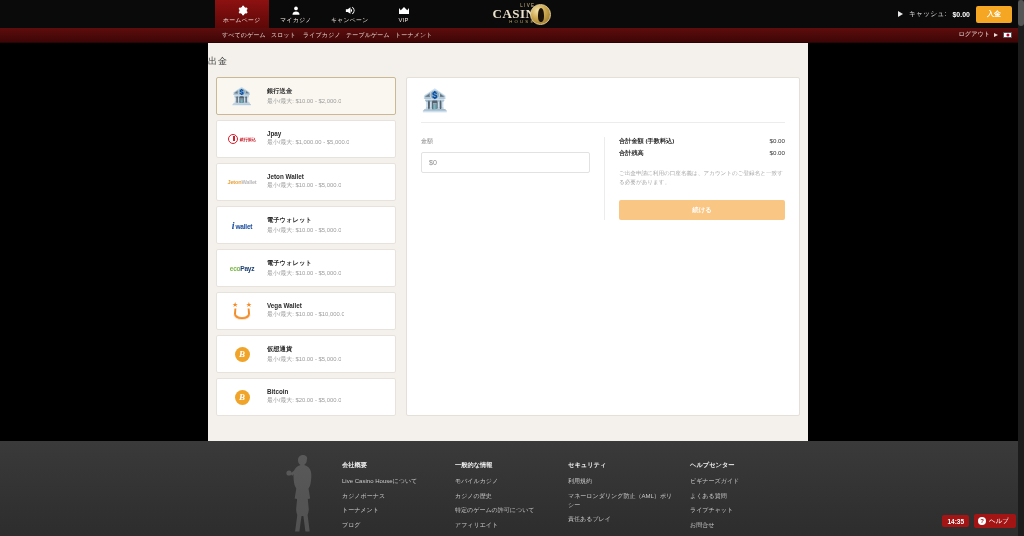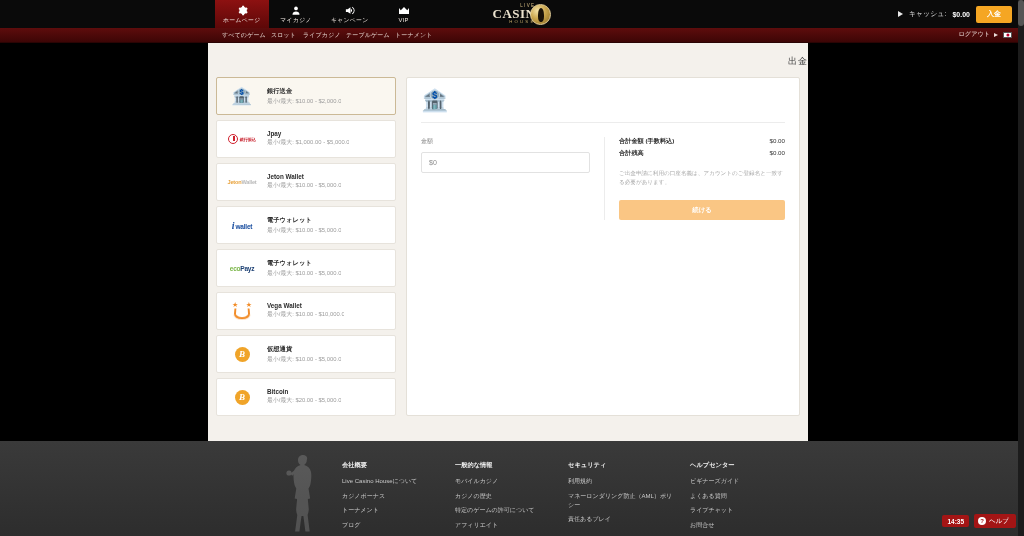--- a/index.html
+++ b/index.html
@@ -99,21 +99,21 @@
     content:""; position:absolute; left:50%; top:50%; transform:translate(-50%,-50%);
     width: 3.2px; height: 3.2px; border-radius: 50%; background: #bc002d;
   }
 
   
   .content {
     position: absolute; left: 208px; top: 43px; width: 600px; height: 398px;
     background: #f4f1ec;
   }
   .page-title {
-    text-align: right; font-size: 9px; color: #3a3a3a;
+    text-align: left; font-size: 9px; color: #3a3a3a;
     padding-top: 12px; padding-bottom: 9px; letter-spacing: 1px;
   }
   .cols { display: flex; padding: 0 8px; gap: 10px; }
 
   
   .methods { width: 180px; display: flex; flex-direction: column; gap: 5px; }
   .method {
     background: #fff; border: 1px solid #e7e3dc; border-radius: 2px;
     height: 38px; display: flex; align-items: center; padding: 0 8px; gap: 8px;
     cursor: pointer;

